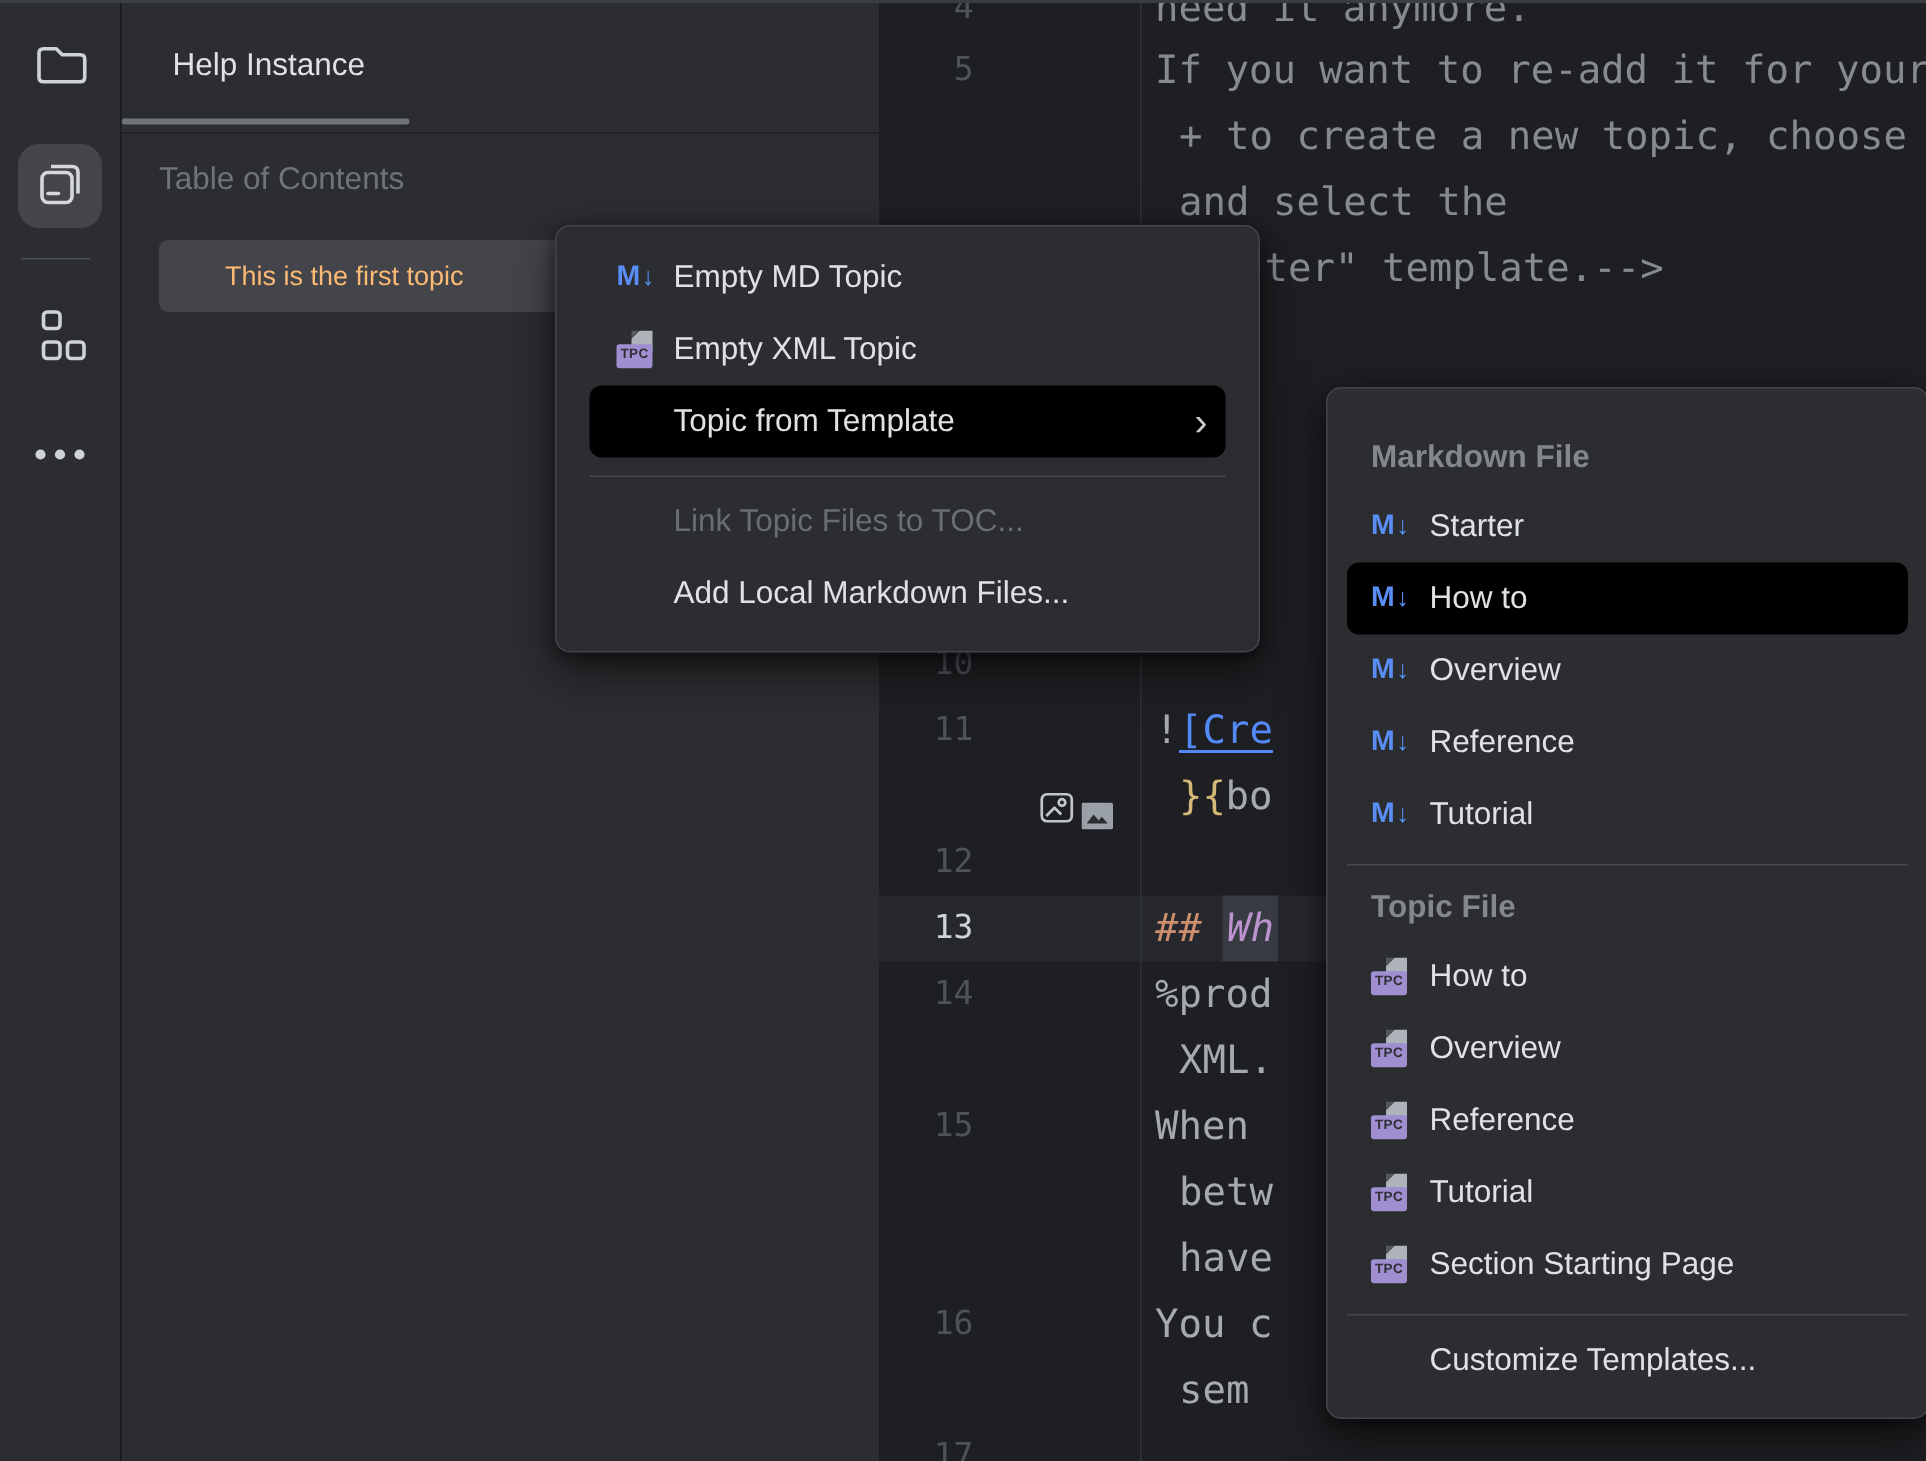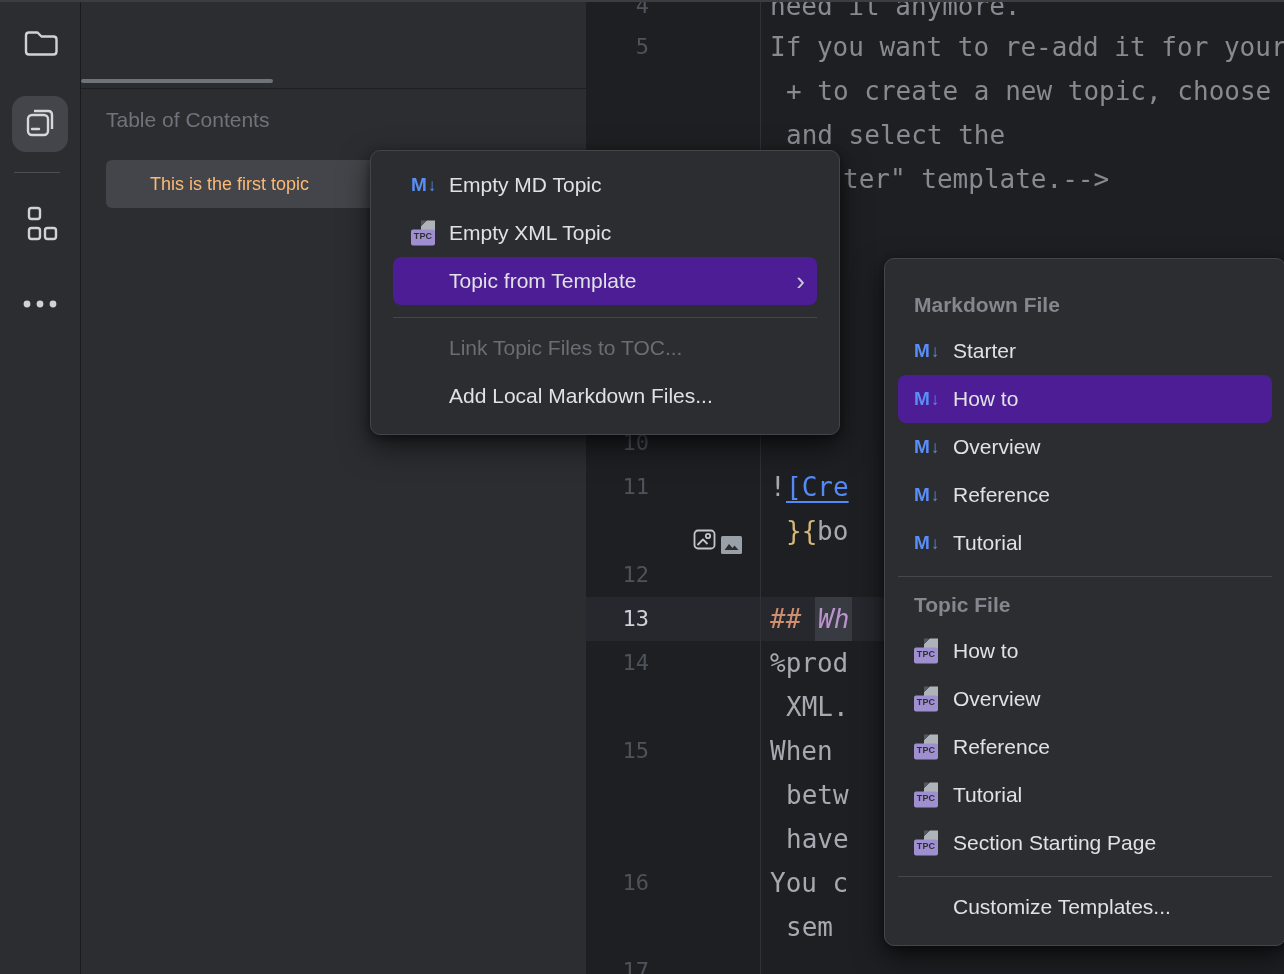--- a/index.html
+++ b/index.html
@@ -45,21 +45,21 @@
 
   
   .popup{position:absolute;background:#2b2d30;border:1px solid #43454a;border-radius:10px;
     box-shadow:0 12px 30px rgba(0,0,0,.55),0 3px 10px rgba(0,0,0,.4);z-index:20;box-sizing:border-box;}
   .menu{left:370px;top:150px;width:470px;padding:10px 0 14px;}
   .submenu{left:884px;top:258px;width:402px;padding:24px 0 14px;}
   .mi{position:relative;height:48px;border-radius:8px;display:flex;align-items:center;
     font-size:21px;color:#dfe1e5;white-space:nowrap;}
   .menu .mi{margin:0 22px;padding-left:56px;}
   .submenu .mi{margin:0 13px;padding-left:55px;}
-  .mi.sel{background:#4c1d95;}
+  .mi.sel{background:#000000;}
   .mi.dis{color:#696d74;}
   .msep{height:1px;background:#45474c;}
   .menu .msep{margin:12px 22px 6px;}
   .submenu .msep{margin:9px 13px 6px;}
   .mhead{height:44px;line-height:44px;margin-left:29px;font-size:21px;font-weight:600;color:#84878e;}
   .ic{position:absolute;top:50%;transform:translateY(-50%);}
   .menu .ic{left:18px;}
   .submenu .ic{left:16px;}
   .ic-md{display:flex;align-items:baseline;width:30px;}
   .ic-md b{font-size:19px;font-weight:700;color:#5a8ef6;font-style:normal;}
@@ -110,20 +110,21 @@
           <circle cx="7" cy="6" r="3.4"></circle>
             <circle cx="20" cy="6" r="3.4"></circle>
             <circle cx="33" cy="6" r="3.4"></circle>
         </svg>
       </span>
     </div>
   </div>
 
   <div class="panel">
     <div class="panel-header">
+      <span class="panel-title">Help Instance</span>
       <div class="tab-underline"></div>
     </div>
     <div class="toc-bar">
       <span class="toc-label">Table of Contents</span>
       <div class="tbtn" style="left:293px">
         <span>
           <svg width="30" height="30" viewBox="0 0 30 30" fill="none" stroke="#cfd2d6" stroke-width="2.1" stroke-linecap="round">
             <path d="M13.5 3.5 v20 M3.5 13.5 h20"></path>
             <path d="M28 20.5 L28 28 L20.5 28 Z" fill="#cfd2d6" stroke="none"></path>
           </svg>

